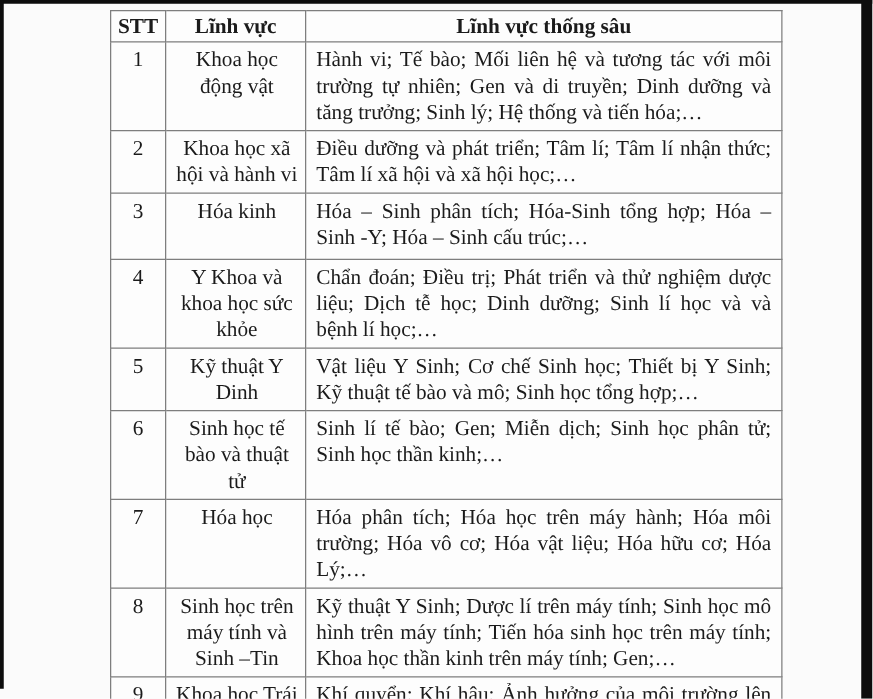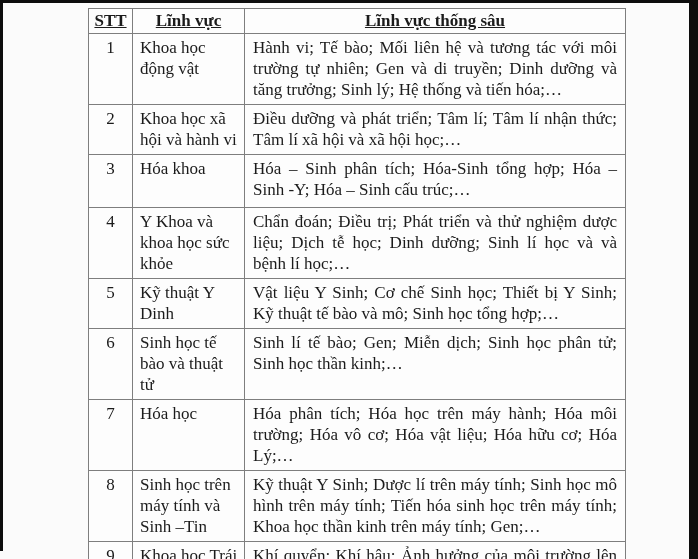--- a/index.html
+++ b/index.html
@@ -32,23 +32,22 @@
     border: 1px solid #7e7e7e;
     vertical-align: top;
     overflow: hidden;
   }
   .doc-table th {
     font-weight: bold;
     text-align: center;
     padding: 1px 2px 2px;
     height: 20px;
     vertical-align: middle;
-    text-decoration: underline;
   }
-  .doc-table td { padding: 3px 8px 4px; }
+  .doc-table td { padding: 3px 8px 4px; text-align: center; }
   td.c-stt  { text-align: center; padding-left: 2px; padding-right: 2px; }
   td.c-field  { padding-left: 7px; padding-right: 5px; }
   td.c-detail { text-align: justify; }
   col.w-stt    { width: 44px; }
   col.w-field  { width: 112px; }
   col.w-detail { width: 381px; }
   tbody tr:nth-child(1) { height: 67px; }
   tbody tr:nth-child(2) { height: 45px; }
   tbody tr:nth-child(3) { height: 53px; }
   tbody tr:nth-child(4) { height: 65px; }
@@ -85,21 +84,21 @@
         <td class="c-field">Khoa học động vật</td>
         <td class="c-detail">Hành vi; Tế bào; Mối liên hệ và tương tác với môi trường tự nhiên; Gen và di truyền; Dinh dưỡng và tăng trưởng; Sinh lý; Hệ thống và tiến hóa;…</td>
       </tr>
       <tr>
         <td class="c-stt">2</td>
         <td class="c-field">Khoa học xã hội và hành vi</td>
         <td class="c-detail">Điều dưỡng và phát triển; Tâm lí; Tâm lí nhận thức; Tâm lí xã hội và xã hội học;…</td>
       </tr>
       <tr>
         <td class="c-stt">3</td>
-        <td class="c-field">Hóa khoa</td>
+        <td class="c-field">Hóa kinh</td>
         <td class="c-detail">Hóa – Sinh phân tích; Hóa-Sinh tổng hợp; Hóa – Sinh -Y; Hóa – Sinh cấu trúc;…</td>
       </tr>
       <tr>
         <td class="c-stt">4</td>
         <td class="c-field">Y Khoa và khoa học sức khỏe</td>
         <td class="c-detail">Chẩn đoán; Điều trị; Phát triển và thử nghiệm dược liệu; Dịch tễ học; Dinh dưỡng; Sinh lí học và và bệnh lí học;…</td>
       </tr>
       <tr>
         <td class="c-stt">5</td>
         <td class="c-field">Kỹ thuật Y Dinh</td>

